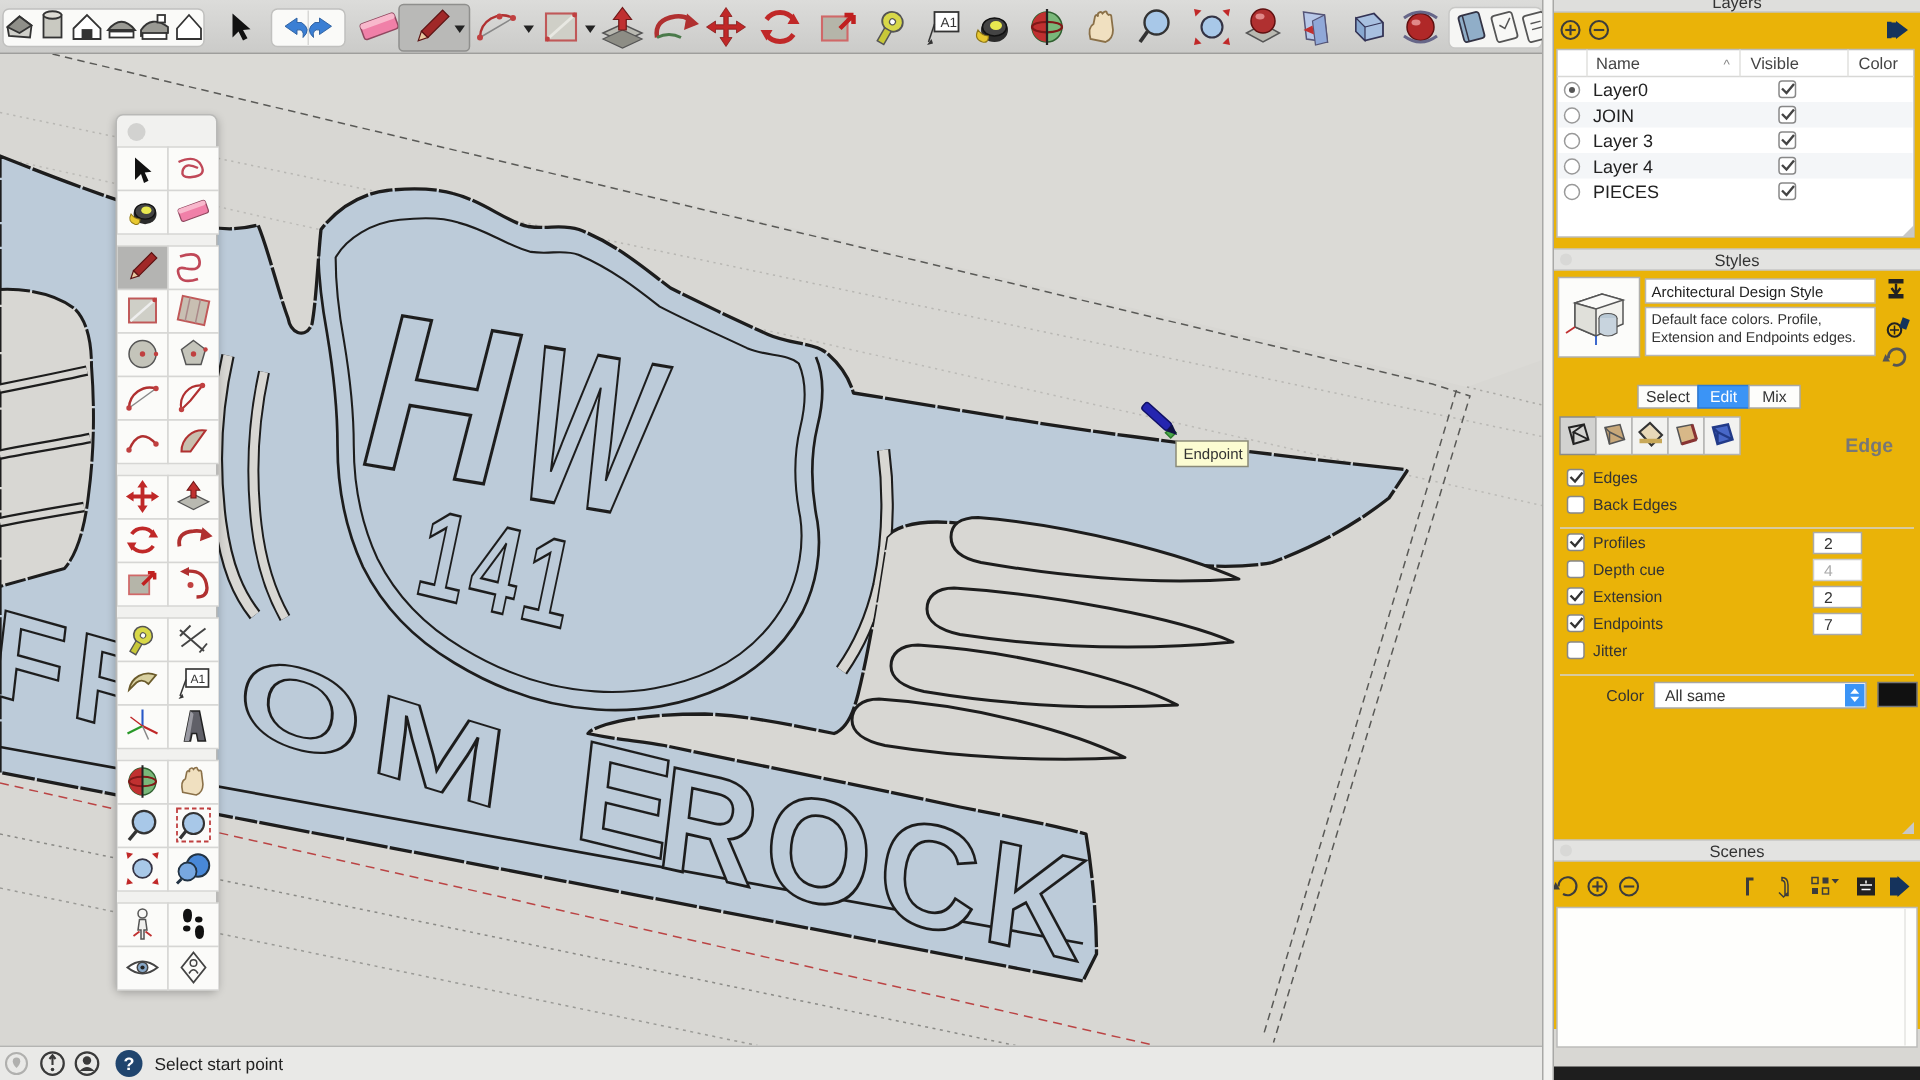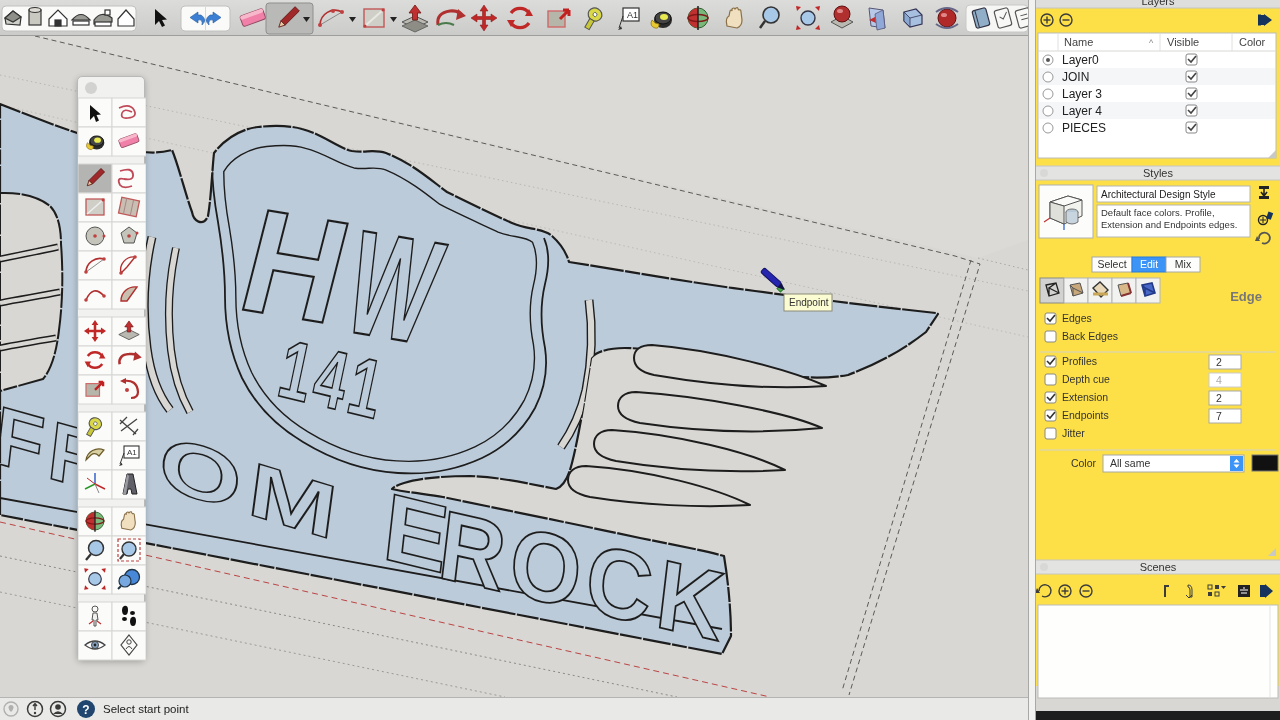--- a/index.html
+++ b/index.html
@@ -1,21 +1,21 @@
 <!DOCTYPE html>
 <html><head>
 <meta charset="utf-8">
 <style>
   * { margin:0; padding:0; box-sizing:border-box; }
   html,body { width:1280px; height:720px; overflow:hidden; font-family:"Liberation Sans", sans-serif; }
   #root { position:absolute; top:0; left:0; width:1280px; height:720px; background:#d8d7d3; }
   #toolbar { position:absolute; top:0; left:0; width:1028px; height:36px;
     background:linear-gradient(#dcdcda,#cbcbc9); border-bottom:1px solid #9e9e9c; }
   #vstrip { position:absolute; top:0; left:1028px; width:8px; height:720px; background:#f2f2f0; border-left:1px solid #a8a8a6; border-right:1px solid #a8a8a6; }
-  #panel { position:absolute; top:0; left:1036px; width:244px; height:686px; background:#fde047; }
+  #panel { position:absolute; top:0; left:1036px; width:244px; height:686px; background:#eab308; }
   #canvas { position:absolute; top:36px; left:0; width:1028px; height:661px; background:#d8d7d3; }
   #statusbar { position:absolute; top:697px; left:0; width:1028px; height:23px;
     background:#e9e9e7; border-top:1px solid #b4b4b2; }
   #palette { position:absolute; top:76px; left:77px; width:68px; height:584px;
     background:#f1f1ef; border:1px solid #b9b9b7; border-radius:5px; box-shadow:0 2px 6px rgba(0,0,0,0.25); }
 </style>
 </head>
 <body>
 <div id="root">
   <div id="canvas">

